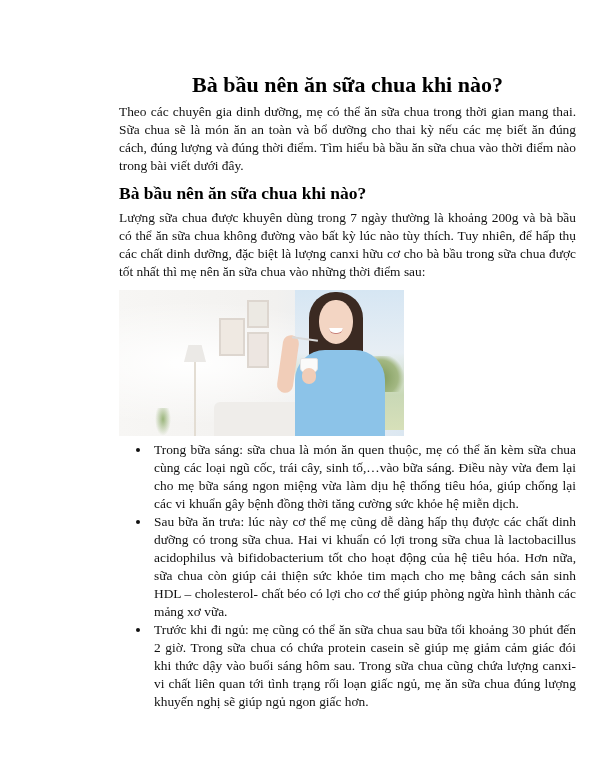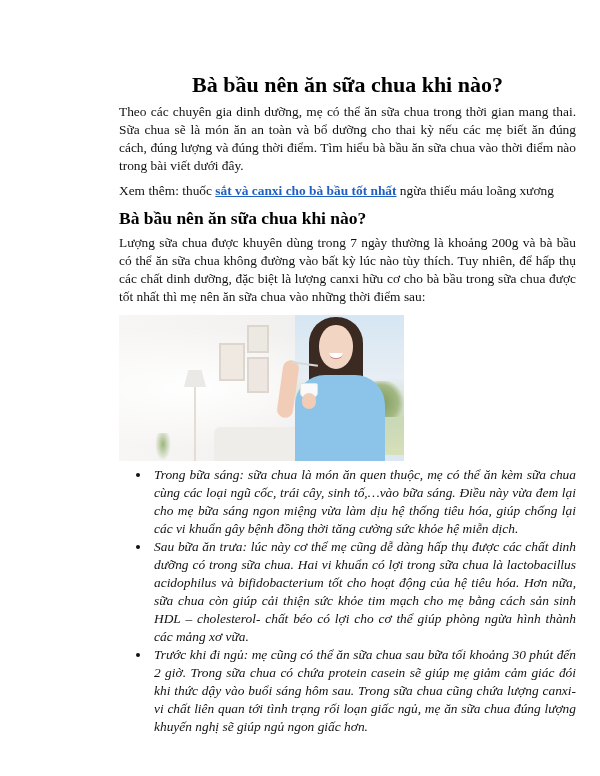--- a/index.html
+++ b/index.html
@@ -40,34 +40,31 @@
       background: radial-gradient(ellipse at 50% 40%, #9bb57c 0%, rgba(155,181,124,0) 70%); }
     .fig-hair { position: absolute; left: 190px; top: 2px; width: 54px; height: 86px; background: #3b2a22; border-radius: 26px 26px 10px 10px; }
     .fig-face { position: absolute; left: 200px; top: 10px; width: 34px; height: 44px; background: #f3d5c3; border-radius: 48% 48% 50% 50%; }
     .fig-smile { position: absolute; left: 210px; top: 38px; width: 14px; height: 5px; background: #fff; border-radius: 0 0 7px 7px; border-bottom: 1px solid #c9827a; }
     .fig-body { position: absolute; left: 176px; top: 60px; width: 90px; height: 90px; background: #8cc3e8; border-radius: 30px 30px 0 0; }
     .fig-arm { position: absolute; left: 161px; top: 45px; width: 16px; height: 58px; background: #f1cdb8; border-radius: 8px; transform: rotate(8deg); }
     .fig-cup { position: absolute; left: 181px; top: 68px; width: 16px; height: 13px; background: #fafafa; border-radius: 2px 2px 5px 5px; border: 1px solid #e2e2e2; }
     .fig-hand { position: absolute; left: 183px; top: 78px; width: 14px; height: 16px; background: #f1cdb8; border-radius: 7px; }
     .fig-spoon { position: absolute; left: 173px; top: 48px; width: 26px; height: 2px; background: #d9d9d9; transform: rotate(8deg); }
     .bullets { margin: 5px 0 0 0; padding: 0; list-style: none; }
-    .bullets li { position: relative; padding-left: 35px; text-align: justify; margin: 0; font-style: italic; }
+    .bullets li { position: relative; padding-left: 35px; text-align: justify; margin: 0; }
     .bullets li .dot { position: absolute; left: 17px; top: 7px; width: 4px; height: 4px; background: #111; border-radius: 50%; }
   </style>
 </head>
 <body>
 
 <div class="page">
   <h1 class="title">Bà bầu nên ăn sữa chua khi nào?</h1>
 
   <p class="para p1">Theo các chuyên gia dinh dưỡng, mẹ có thể ăn sữa chua trong thời gian mang thai. Sữa chua sẽ là món ăn an toàn và bổ dưỡng cho thai kỳ nếu các mẹ biết ăn đúng cách, đúng lượng và đúng thời điểm. Tìm hiểu bà bầu ăn sữa chua vào thời điểm nào trong bài viết dưới đây.</p>
 
-  <p class="para xem">
-    <span>Xem thêm: thuốc </span><a href="#">sắt và canxi cho bà bầu tốt nhất</a><span> ngừa thiếu máu loãng xương</span>
-  </p>
 
   <h2 class="h2">Bà bầu nên ăn sữa chua khi nào?</h2>
 
   <p class="para p2">Lượng sữa chua được khuyên dùng trong 7 ngày thường là khoảng 200g và bà bầu có thể ăn sữa chua không đường vào bất kỳ lúc nào tùy thích. Tuy nhiên, để hấp thụ các chất dinh dưỡng, đặc biệt là lượng canxi hữu cơ cho bà bầu trong sữa chua được tốt nhất thì mẹ nên ăn sữa chua vào những thời điểm sau:</p>
 
   <div class="figure" title="Pregnant woman in a light blue shirt eating yogurt">
     <div class="fig-wall"></div>
     <div class="fig-window"></div>
     <div class="fig-trees"></div>
     <div class="fig-frame1"></div>

